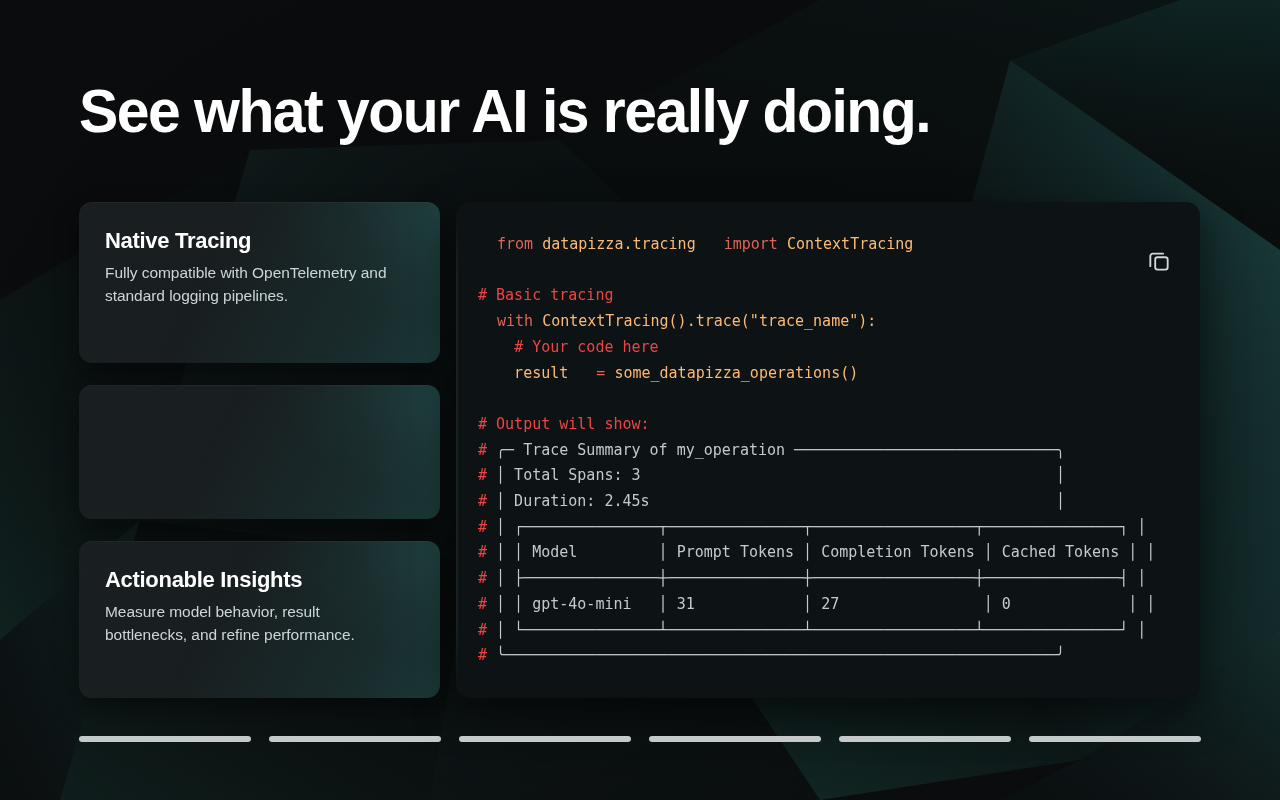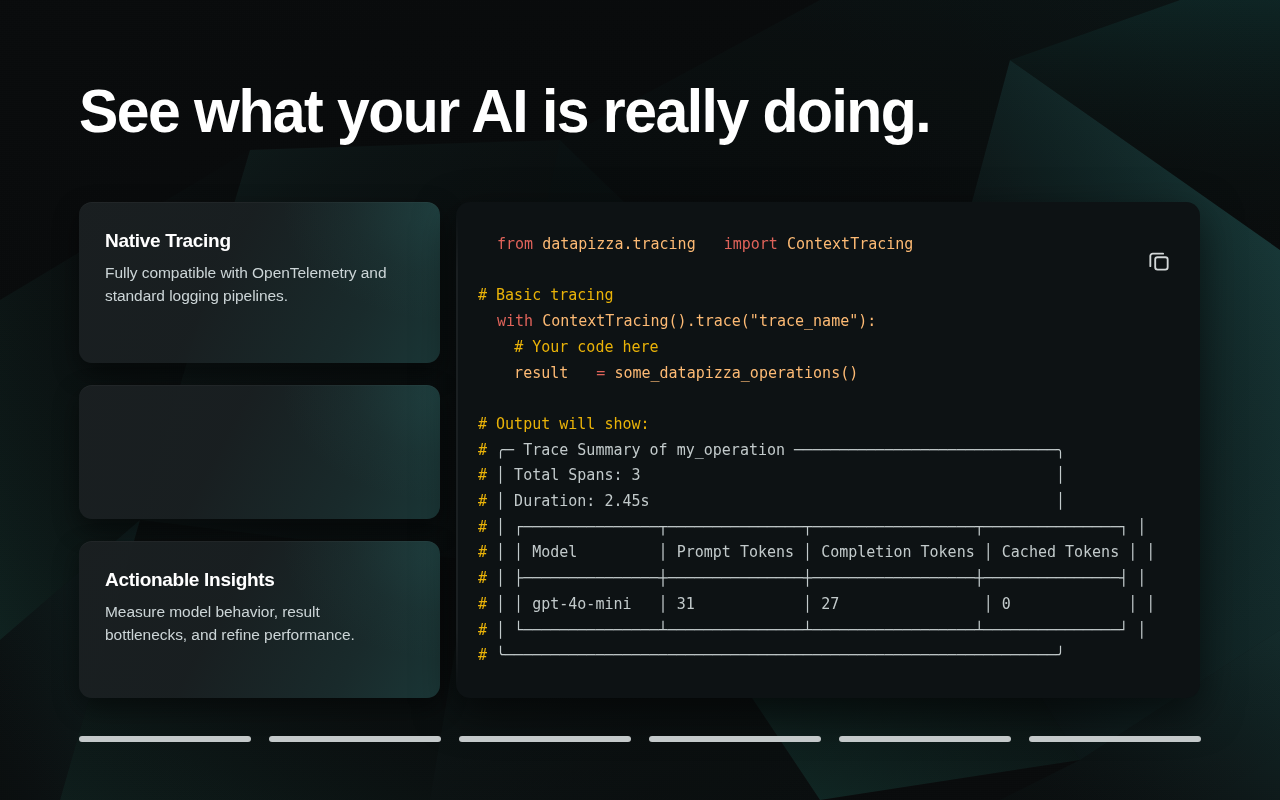--- a/index.html
+++ b/index.html
@@ -96,21 +96,21 @@
     background: radial-gradient(ellipse 230px 150px at 104% 4%, rgba(46,110,108,0.30) 0%, rgba(46,110,108,0.08) 45%, rgba(0,0,0,0) 75%);
   }
   #card-0 { height: 161px; margin-bottom: 22px; }
   #card-1 { height: 134px; margin-bottom: 22px; }
   #card-2 { height: 157px; }
 
   .card-title {
     position: relative;
     z-index: 2;
     color: #ffffff;
-    font-size: 19px;
+    font-size: 22px;
     line-height: 26px;
     font-weight: 700;
     letter-spacing: -0.3px;
     margin-bottom: 8px;
   }
   .card-body {
     position: relative;
     z-index: 2;
     color: #ccd5d7;
     font-size: 15.5px;
@@ -159,21 +159,21 @@
     right: 14px;
     font-family: "DejaVu Sans Mono", "Liberation Mono", monospace;
     font-size: 15px;
     line-height: 25.7px;
     white-space: pre;
     color: #e8eced;
     letter-spacing: 0px;
   }
   .code-line { min-height: 25.7px; }
   .tok-kw   { color: #e0635a; margin-left: 19px; }
-  .tok-cmt  { color: #eab308; }
+  .tok-cmt  { color: #ef4444; }
   .tok-txt  { color: #fdba74; }
   .tok-box  { color: #c2cacb; text-align: center; }
 
   
   #pagination {
     position: absolute;
     left: 79px;
     top: 736px;
     width: 1122px;
     height: 8px;

